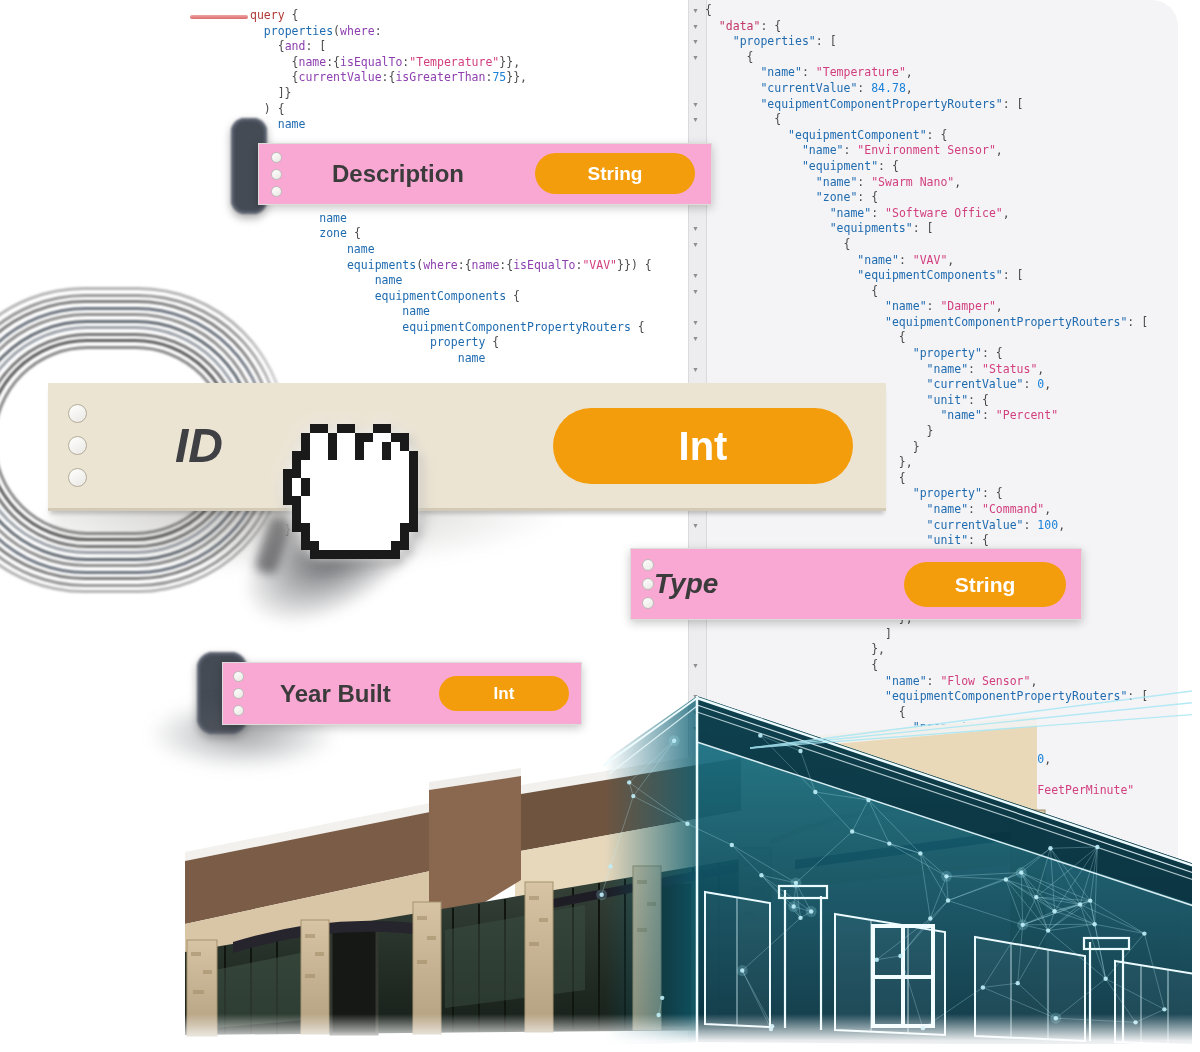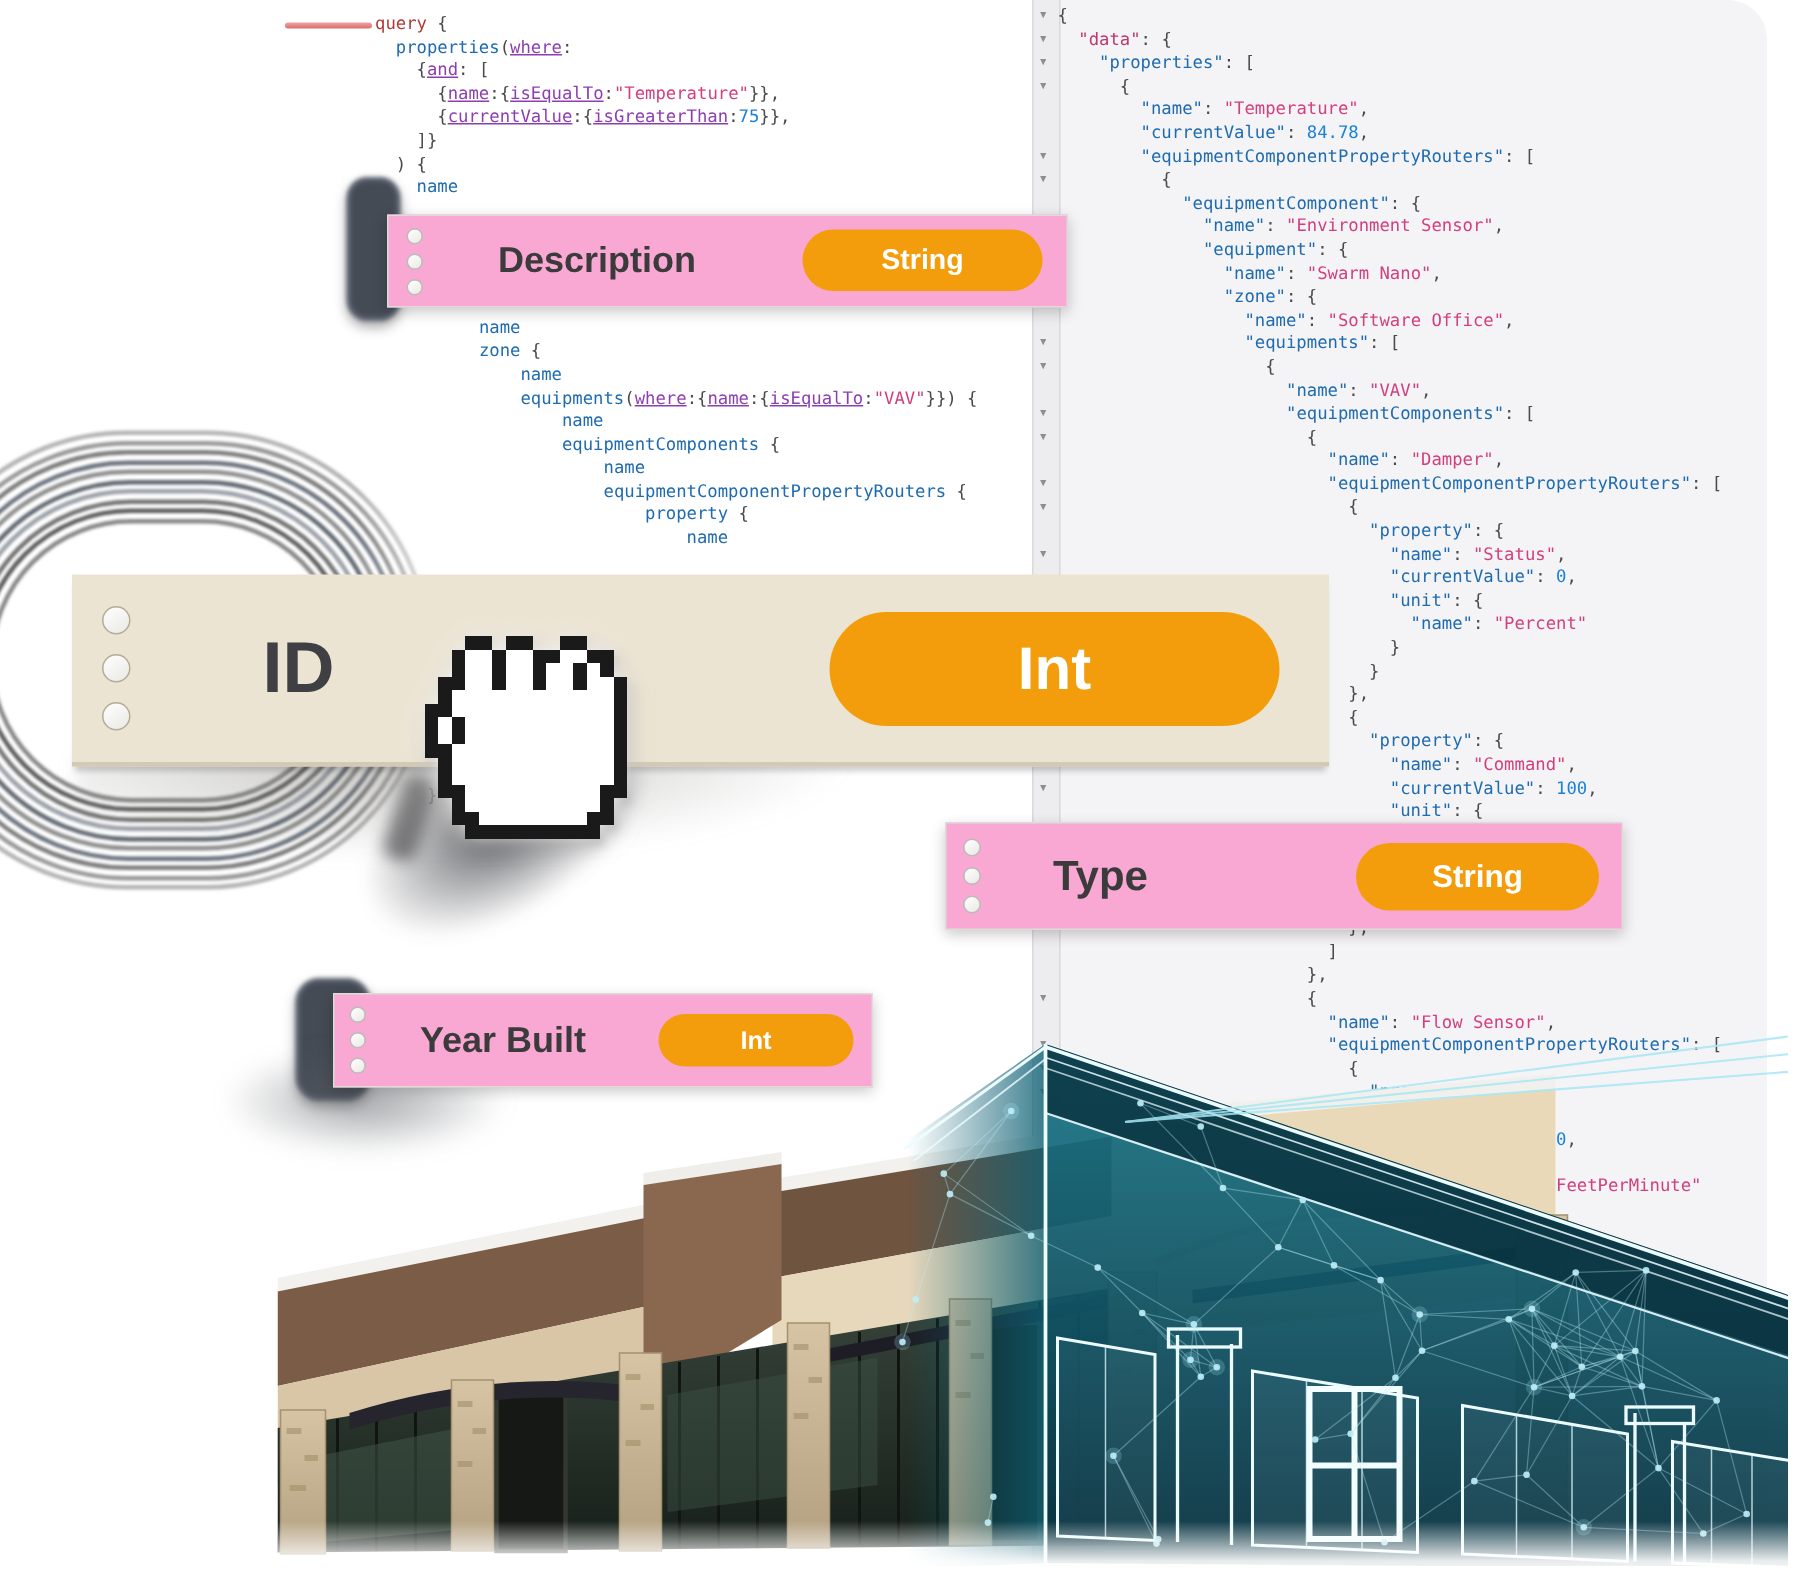--- a/index.html
+++ b/index.html
@@ -11,21 +11,21 @@
                background:#f4f4f6;border-top-right-radius:26px;z-index:0;}
   #fold-gutter{position:absolute;left:688px;top:0;width:17px;height:1052px;
                background:#ededef;border-left:1px solid #dadadc;border-right:1px solid #dadadc;
                z-index:1;}
   #fold-gutter span{position:absolute;left:3px;font-size:7px;color:#8e8e8e;line-height:7px;cursor:pointer;}
 
   
   .code-pane{position:absolute;z-index:2;font:11.5px/15.6px "DejaVu Sans Mono",monospace;
              white-space:pre;letter-spacing:0;}
   .code-pane .cl{height:15.6px;}
-  .k{color:#b13a36;} .f{color:#1f6bb0;} .a{color:#8d3fb0;text-decoration:underline;} .s{color:#d23f7f;}
+  .k{color:#b13a36;} .f{color:#1f6bb0;} .a{color:#8d3fb0;} .s{color:#d23f7f;}
   .n{color:#1a80d8;} .p{color:#4a4a4a;} .d{color:#c2356b;}
 
   #red-tick{position:absolute;left:190px;top:15px;width:58px;height:4px;border-radius:2px;
             background:linear-gradient(#f0a3a3,#d96b6b);z-index:2;}
 
   
   #swoosh{position:absolute;left:-66px;top:287px;width:354px;height:306px;filter:blur(1.1px);z-index:3;}
   #swoosh .ring{position:absolute;border-style:solid;}
   #swoosh-fade{position:absolute;left:238px;top:278px;width:130px;height:330px;z-index:3;
                background:linear-gradient(to right,rgba(255,255,255,0),#fff 75%);}
@@ -58,26 +58,26 @@
         border-radius:999px;background:#f49d0c;cursor:pointer;}
 
   #tag-description{left:258px;top:143px;width:452px;height:60px;}
   #tag-description .dots{margin-left:12px;} #tag-description .dots span{width:9px;height:9px;}
   #tag-description .tag-label{margin-left:50px;font-size:24px;}
   #tag-description .pill{position:absolute;right:16px;top:9px;width:160px;height:41px;font-size:19px;}
 
   #tag-id{left:48px;top:383px;width:838px;height:125px;background:#ece4d3;border:none;
           border-bottom:3px solid #d3cab6;box-shadow:0 5px 4px -2px rgba(0,0,0,.2);}
   #tag-id .dots{margin-left:20px;gap:13px;} #tag-id .dots span{width:17px;height:17px;border-color:#b5ac99;}
-  #tag-id .tag-label{margin-left:88px;font-size:48px;color:#3f4044;}
+  #tag-id .tag-label{margin-left:88px;font-size:48px;color:#3f4044;font-style:italic;}
   #tag-id .pill{position:absolute;left:505px;top:25px;width:300px;height:76px;font-size:40px;}
 
   #tag-type{left:630px;top:548px;width:450px;height:70px;}
   #tag-type .dots{margin-left:11px;gap:7px;} #tag-type .dots span{width:10px;height:10px;}
-  #tag-type .tag-label{margin-left:48px;font-size:28px;}
+  #tag-type .tag-label{font-size:28px;font-style:italic;}
   #tag-type .pill{position:absolute;right:15px;top:13px;width:162px;height:45px;font-size:21px;}
 
   #tag-year-built{left:222px;top:662px;width:358px;height:61px;}
   #tag-year-built .dots{margin-left:10px;} #tag-year-built .dots span{width:9px;height:9px;}
   #tag-year-built .tag-label{margin-left:36px;font-size:24px;}
   #tag-year-built .pill{position:absolute;right:12px;top:13px;width:130px;height:35px;font-size:17px;}
 
   
   #building{position:absolute;left:185px;top:690px;z-index:4;}
   #hand-cursor{position:absolute;left:283px;top:424px;z-index:6;

